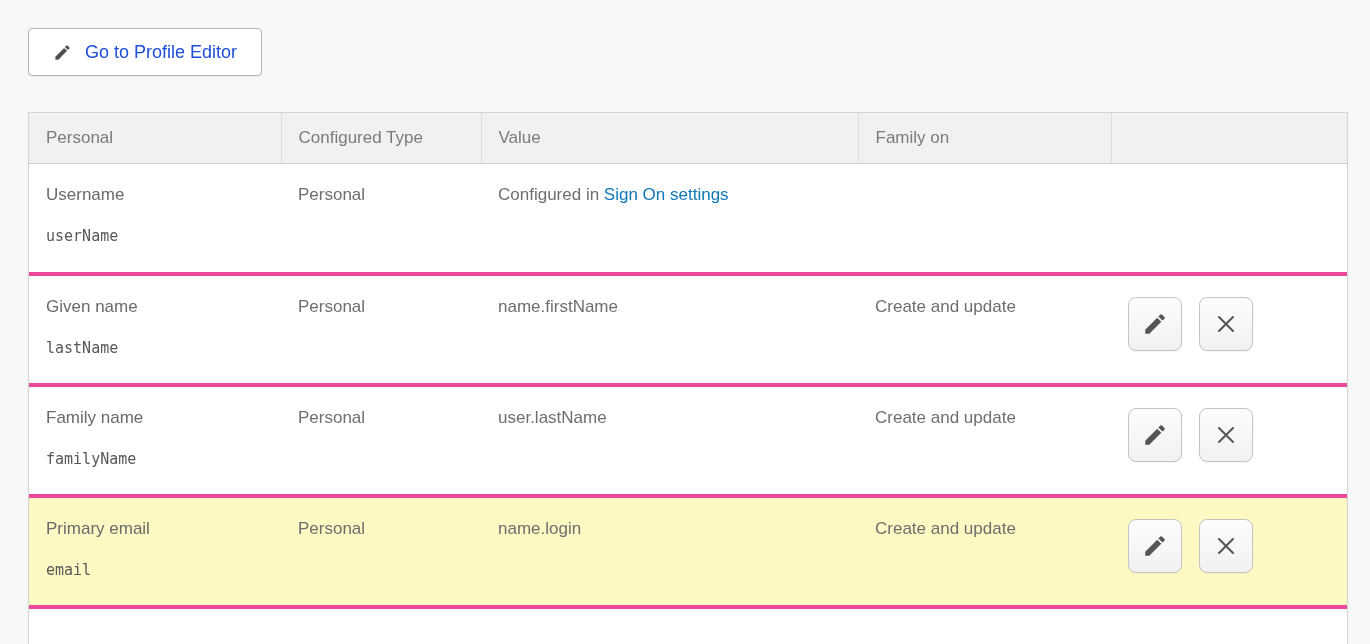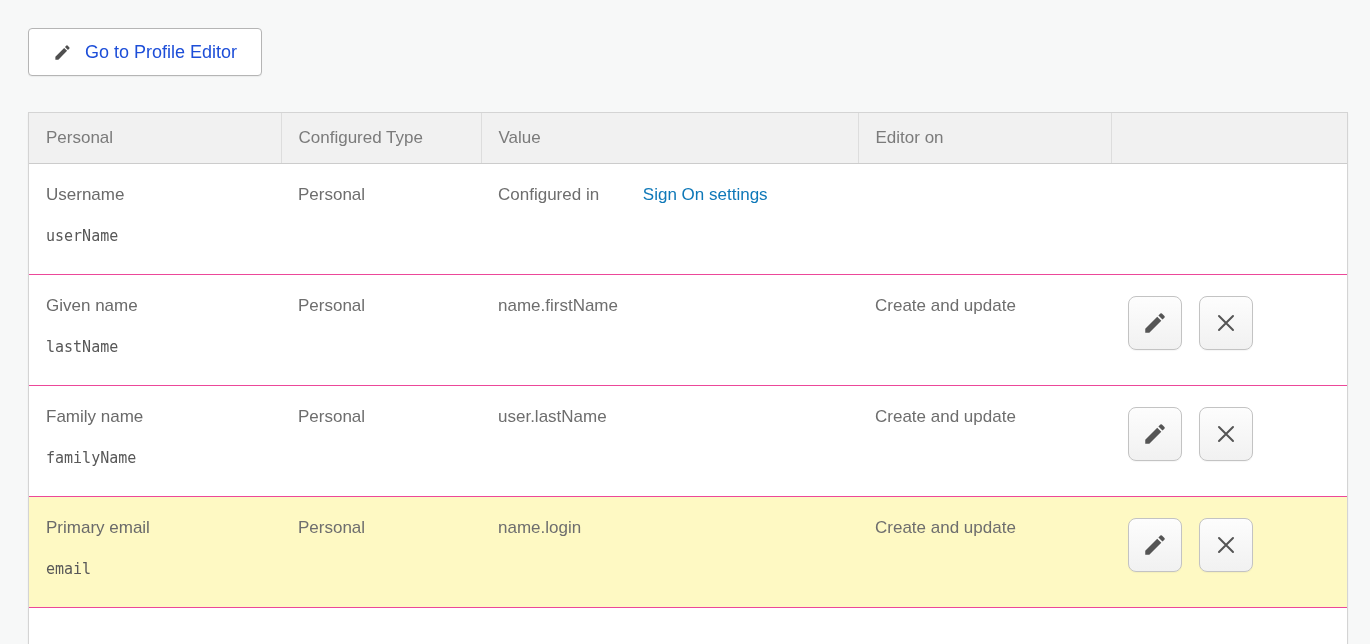--- a/index.html
+++ b/index.html
@@ -51,32 +51,32 @@
     border-right:1px solid #dddddd;
   }
   thead th:last-child { border-right:none; }
 
   tbody td {
     height:111px;
     vertical-align:top;
     padding:21px 17px 0 17px;
     font-size:17px;
     color:#6e6e6e;
-    border-bottom:1px solid #ec4899;
+    border-bottom:4px solid #ec4899;
   }
   tbody tr.filler td { border-bottom:none; height:80px; }
   tbody tr.highlight td { background:#fef9c3; }
 
   .attr-label { font-size:17px; color:#6a6a6a; }
   .attr-name {
     font-family:"DejaVu Sans Mono", monospace;
     font-size:15px; color:#585858;
     margin-top:22px;
   }
-  .link { color:#0e78b8; text-decoration:none; cursor:pointer;margin-left:39px; }
+  .link { color:#0e78b8; text-decoration:none; cursor:pointer; }
 
   
   .actions { display:flex; gap:17px; }
   .icon-btn {
     width:54px; height:54px;
     border:1px solid #c3c3c3;
     border-radius:8px;
     background:linear-gradient(#fdfdfd,#f1f1f1);
     display:flex; align-items:center; justify-content:center;
     cursor:pointer;
@@ -105,21 +105,21 @@
         <col style="width:200px">
         <col style="width:377px">
         <col style="width:253px">
         <col>
     </colgroup>
     <thead>
       <tr>
         <th>Personal</th>
         <th>Configured Type</th>
         <th>Value</th>
-        <th>Editor on</th>
+        <th>Family on</th>
         <th></th>
       </tr>
     </thead>
     <tbody>
 
       <tr>
         <td>
           <div class="attr-label">Username</div>
           <div class="attr-name">userName</div>
         </td>

